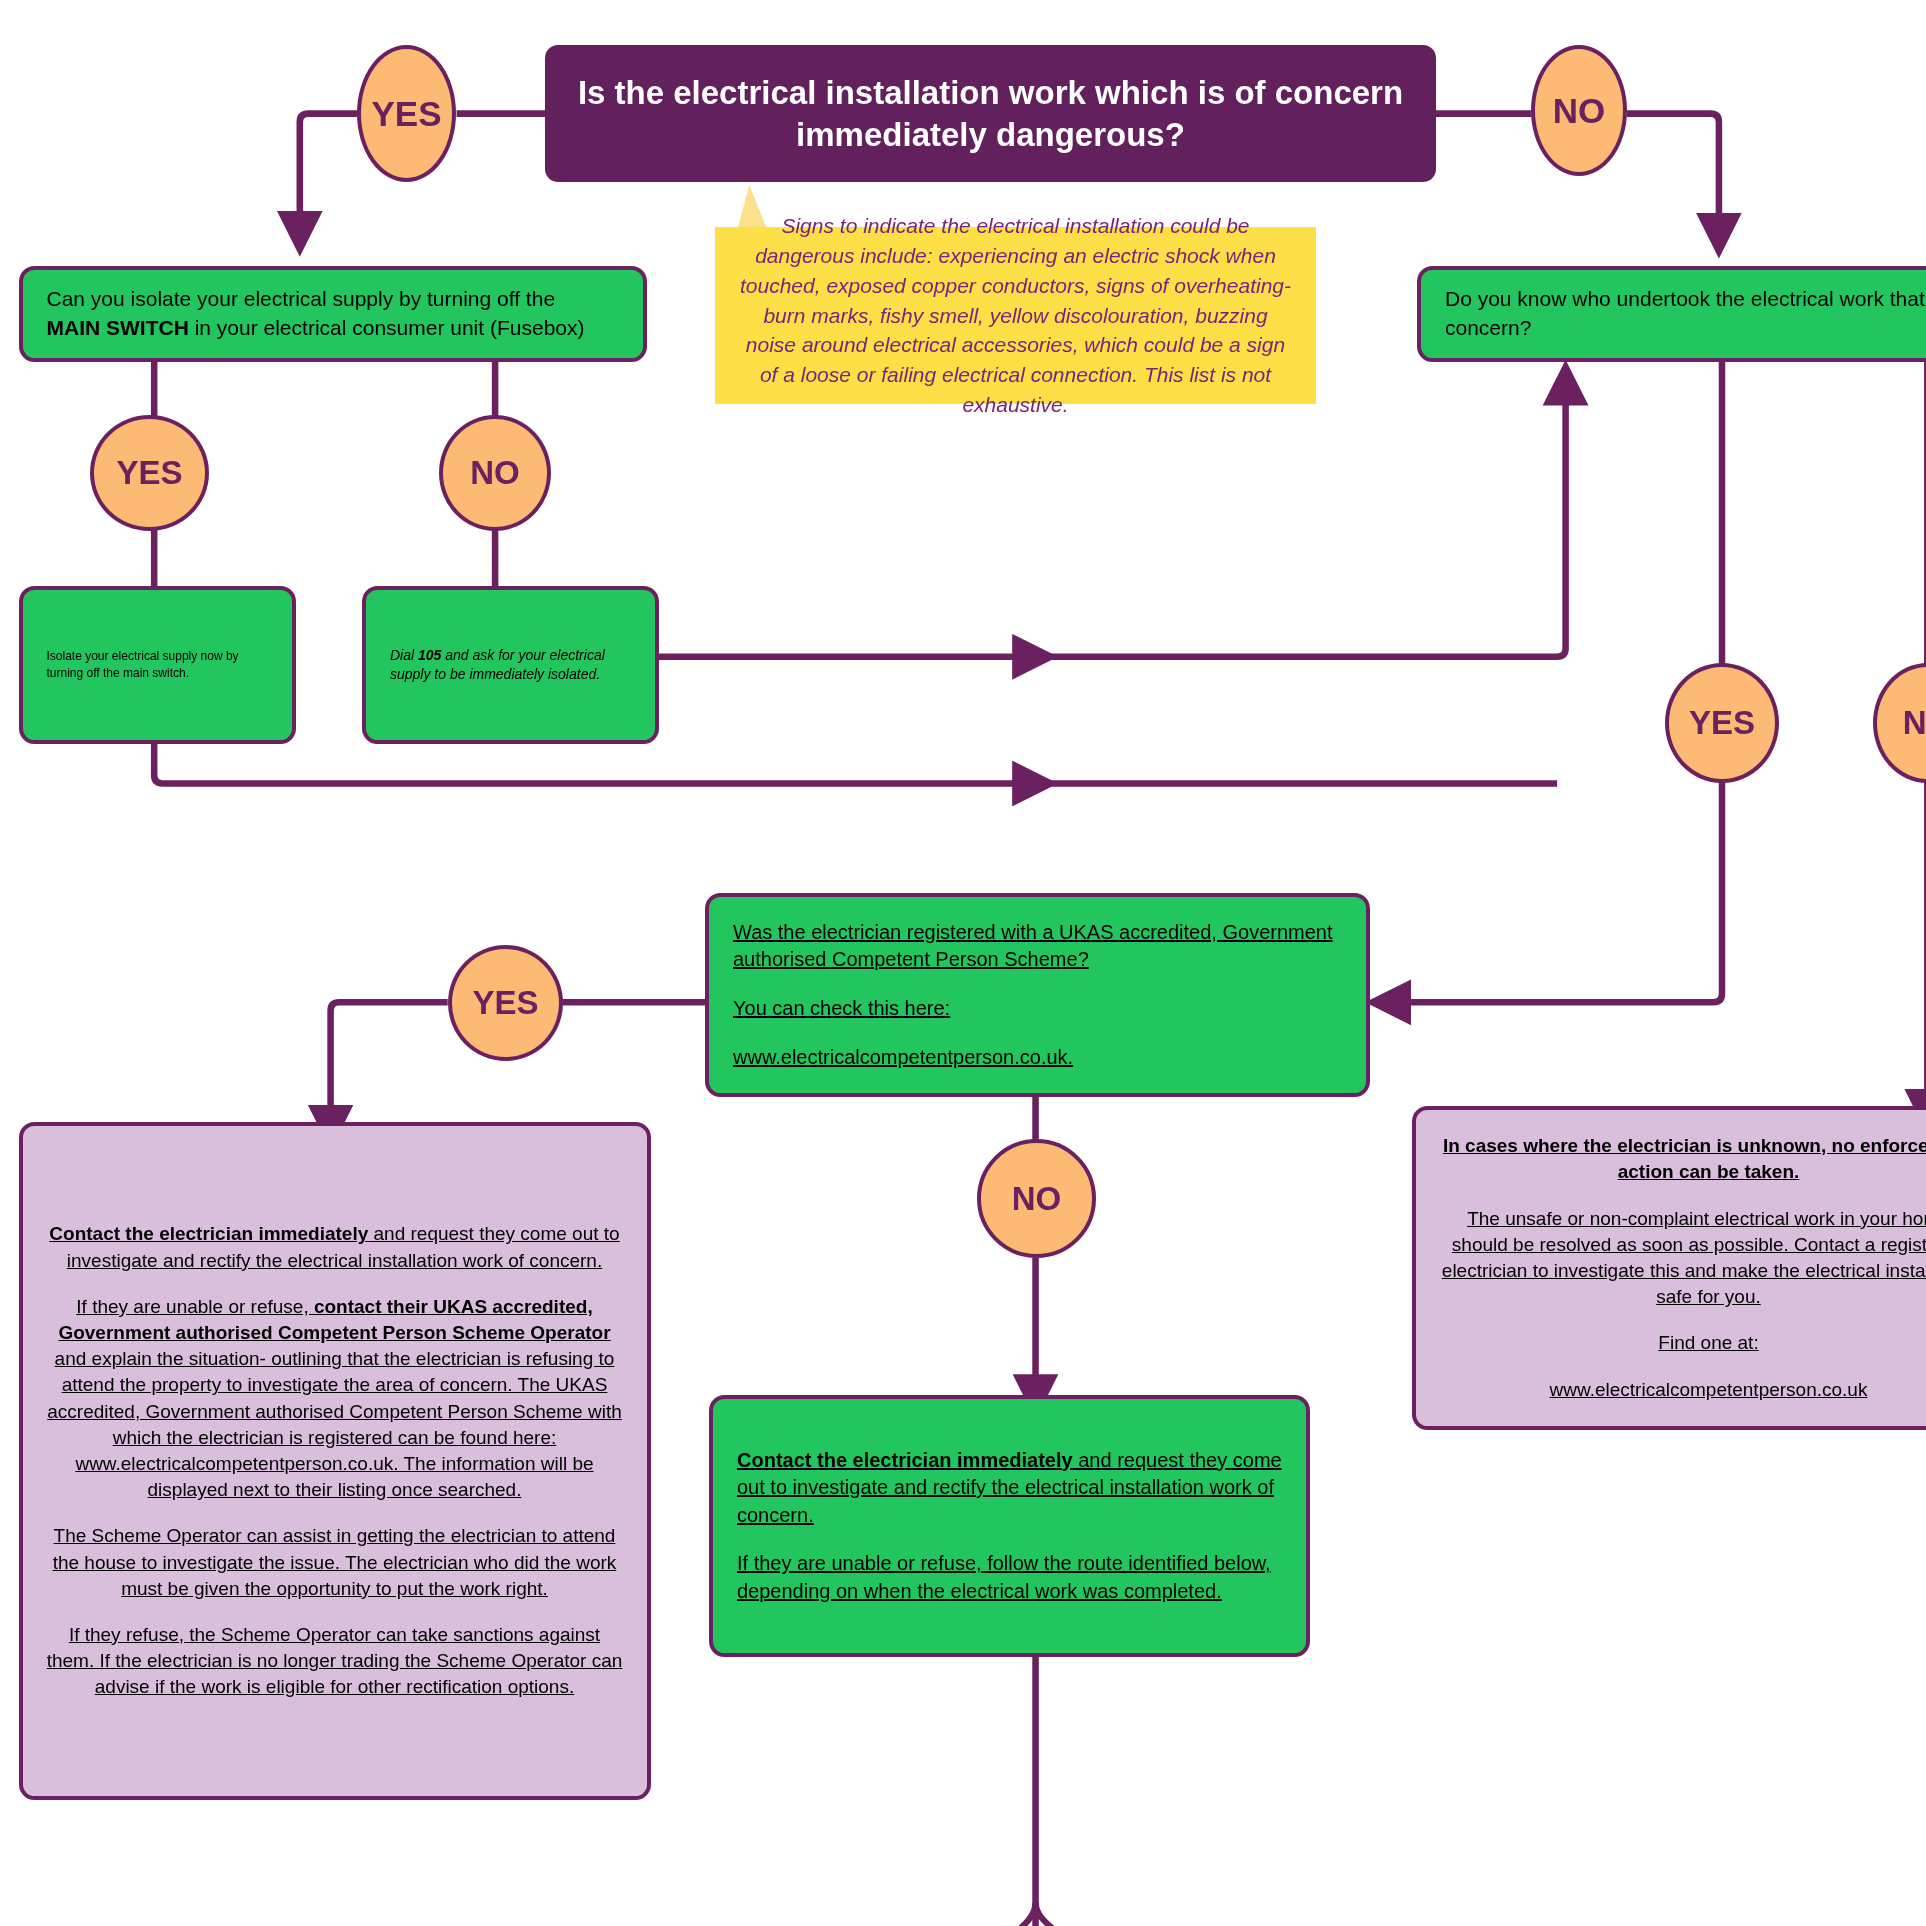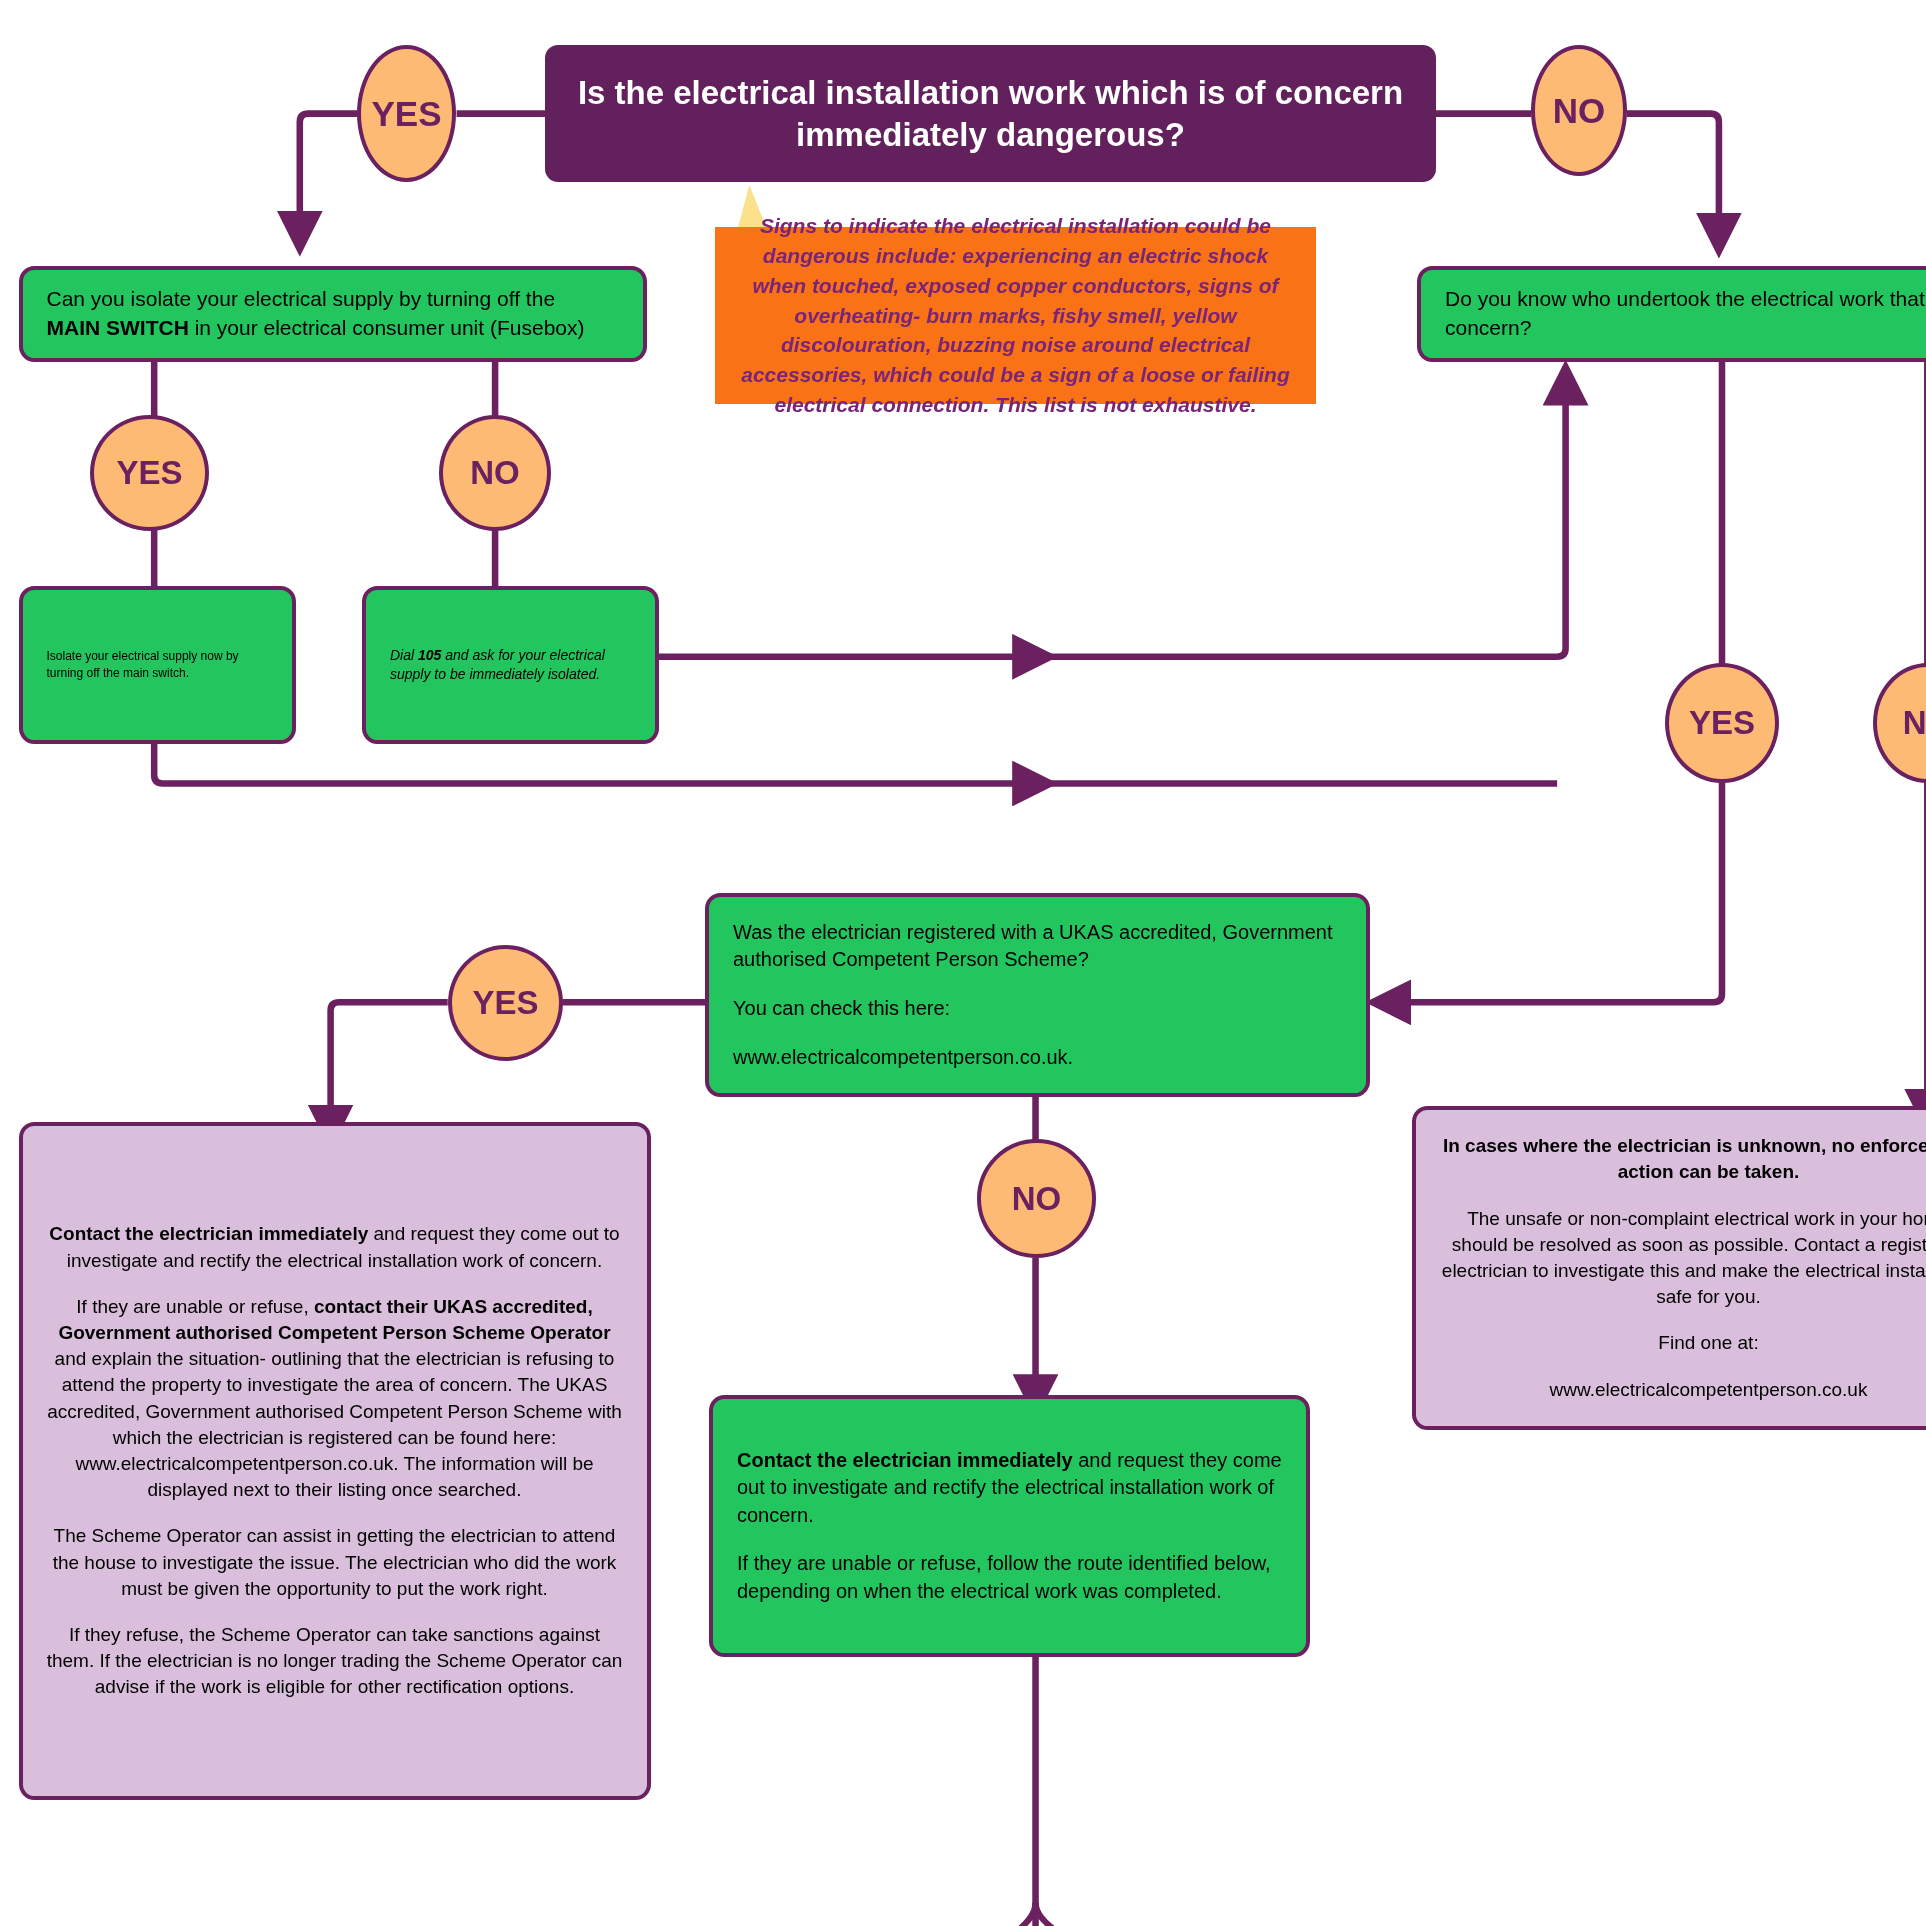--- a/index.html
+++ b/index.html
@@ -18,29 +18,29 @@
   }
   .box-lilac{
     background:#D9BFDB;border:4.2px solid #6B2160;border-radius:15.4px;
     color:#000000;text-align:center;line-height:1.38;
   }
   .box-purple{
     background:#62215C;border:none;border-radius:13px;
     color:#ffffff;text-align:center;font-weight:bold;line-height:1.25;
   }
   .note-yellow{
-    background:#f97316;border:none;color:#7A2478;font-style:italic;font-weight:bold;
+    background:#fde047;border:none;color:#7A2478;font-style:italic;font-weight:normal;
     text-align:center;line-height:1.42;
   }
   .ellipse{
     background:#fdba74;border:4.6px solid #6B2160;border-radius:50%;
     color:#6B2160;font-weight:bold;text-align:center;
   }
   .inner{padding:0 24px;width:100%;}
-  .p{margin:0 0 1.05em 0;}
+  .p{margin:0 0 1.05em 0;text-decoration:underline;}
   .p:last-child{margin-bottom:0;}
   b{font-weight:bold;}
 </style>
 </head>
 <body>
 
 <div id="stage">
 
   <svg class="edges" viewBox="0 0 5368 6438" xmlns="http://www.w3.org/2000/svg">
     <defs>

